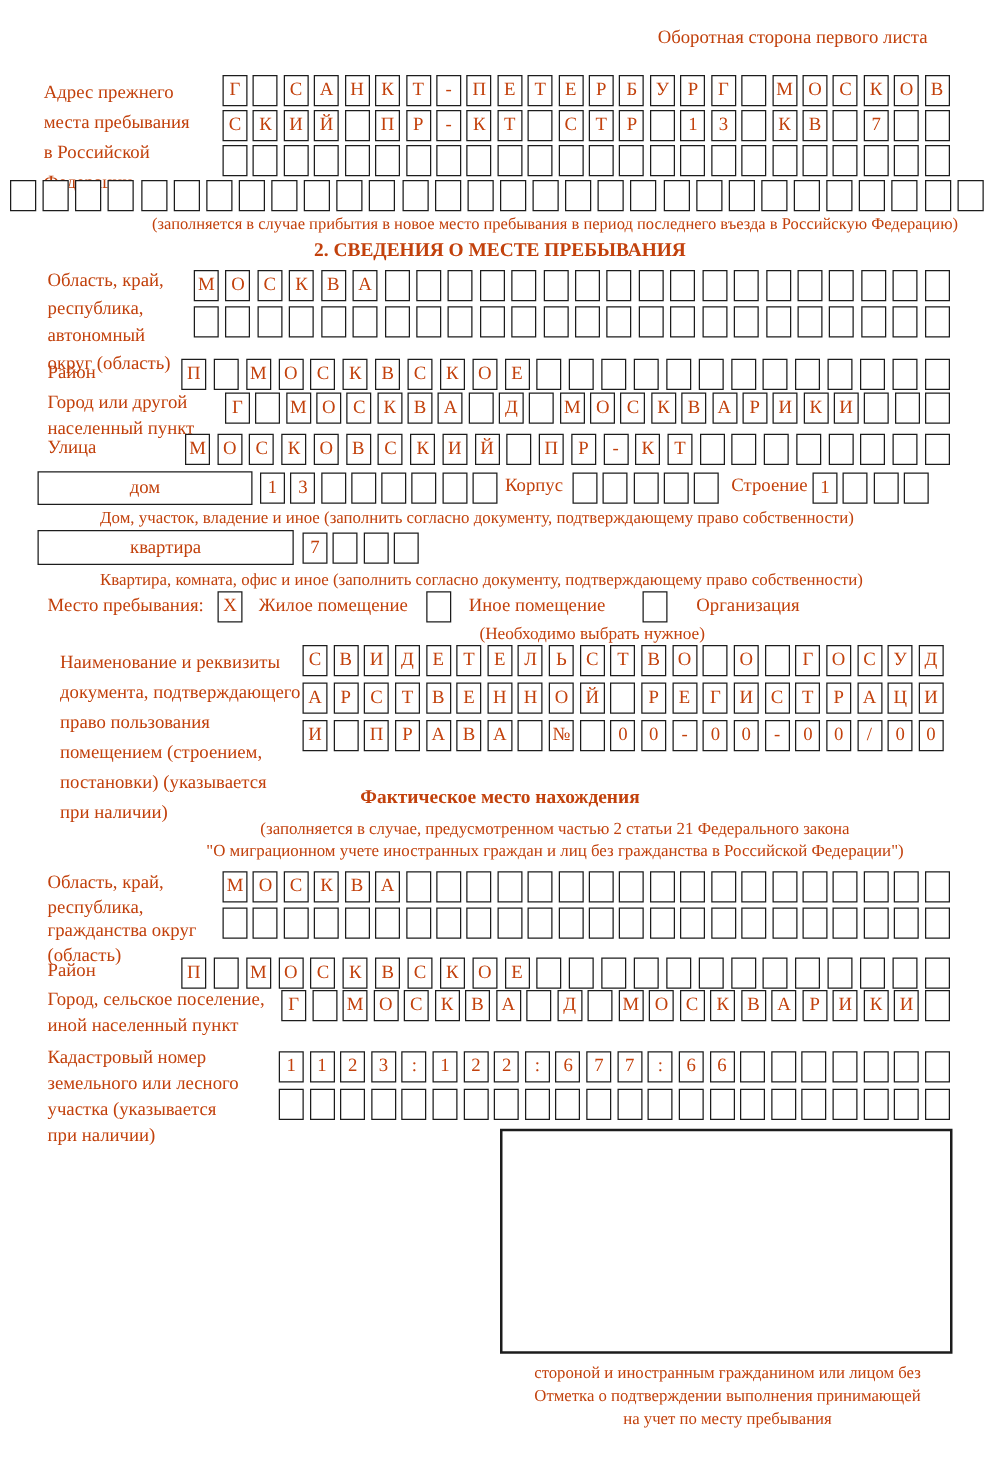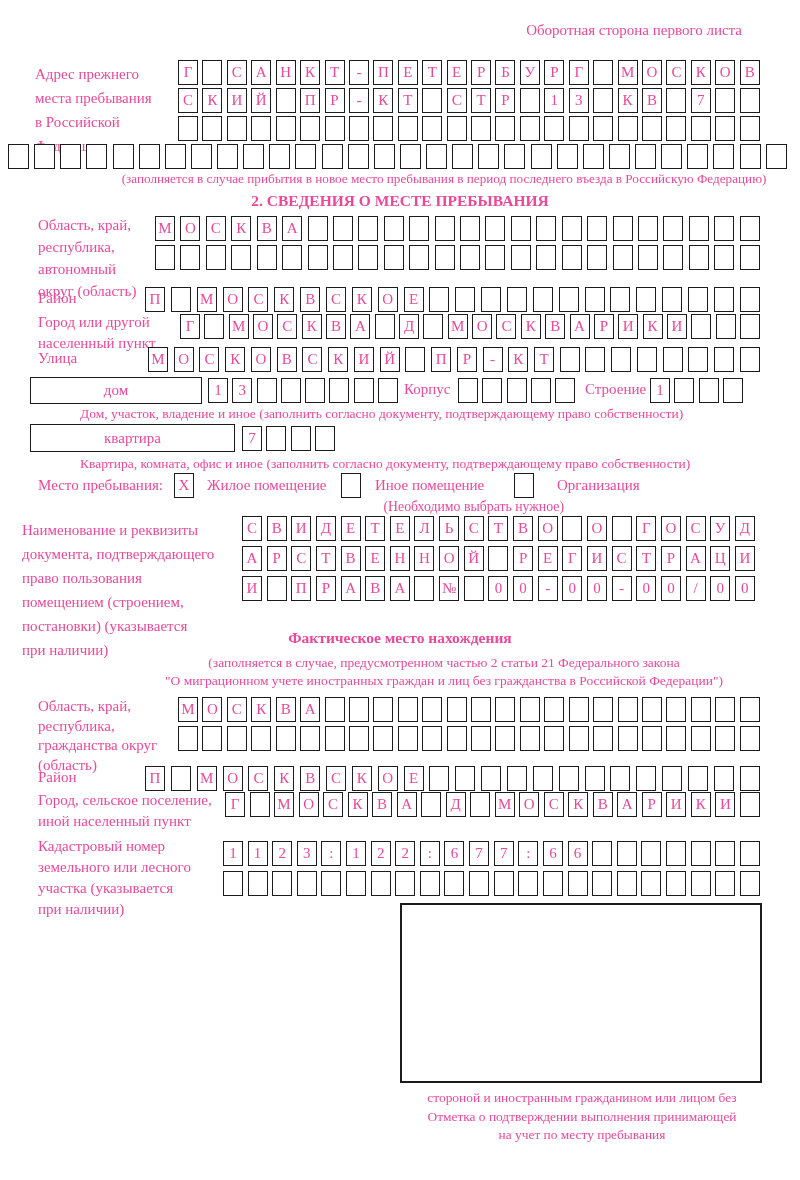--- a/index.html
+++ b/index.html
@@ -1,18 +1,18 @@
 <!DOCTYPE html>
 <html><head>
 <meta charset="utf-8">
 <style>
   html,body{margin:0;padding:0;background:#ffffff;}
   #page{
     position:relative;width:800px;height:1180px;background:#ffffff;
-    font-family:"Liberation Serif","DejaVu Serif",serif;color:#ec4899;overflow:hidden;
+    font-family:"Liberation Serif","DejaVu Serif",serif;color:#c2410c;overflow:hidden;
   }
   .abs{position:absolute;}
   .lbl{font-size:15px;white-space:nowrap;}
   .lblcol div{font-size:15px;white-space:nowrap;}
   .note{font-size:13.2px;white-space:nowrap;padding-left:44px;}
   .center{text-align:center;width:800px;left:0;}
   .bold{font-weight:bold;}
   .cells{position:absolute;display:flex;justify-content:space-between;}
   .cell{
     width:20px;height:25px;box-sizing:border-box;border:1.9px solid #1c1c1c;
@@ -345,21 +345,21 @@
   <div class="cells" style="left:341px;top:473px;width:20px">
       <span class="cell"></span>
     </div>
   <div class="abs lbl" style="left:375px;top:477px">Иное помещение</div>
   <div class="cells" style="left:514px;top:473px;width:20px">
       <span class="cell"></span>
     </div>
   <div class="abs lbl" style="left:557px;top:477px">Организация</div>
   <div class="abs note" style="left:180px;top:499px;width:340px;text-align:right;font-size:13.8px">(Необходимо выбрать нужное)</div>
 
-  <div class="abs lblcol" style="left:22px;top:518px;line-height:24px">
+  <div class="abs lblcol" style="left:48px;top:518px;line-height:24px">
     <div>Наименование и реквизиты</div>
     <div>документа, подтверждающего</div>
     <div>право пользования</div>
     <div>помещением (строением,</div>
     <div>постановки) (указывается</div>
     <div>при наличии)</div>
   </div>
   <div class="cells" style="left:242px;top:516px;width:513px">
       <span class="cell">С</span>
       <span class="cell">В</span>

